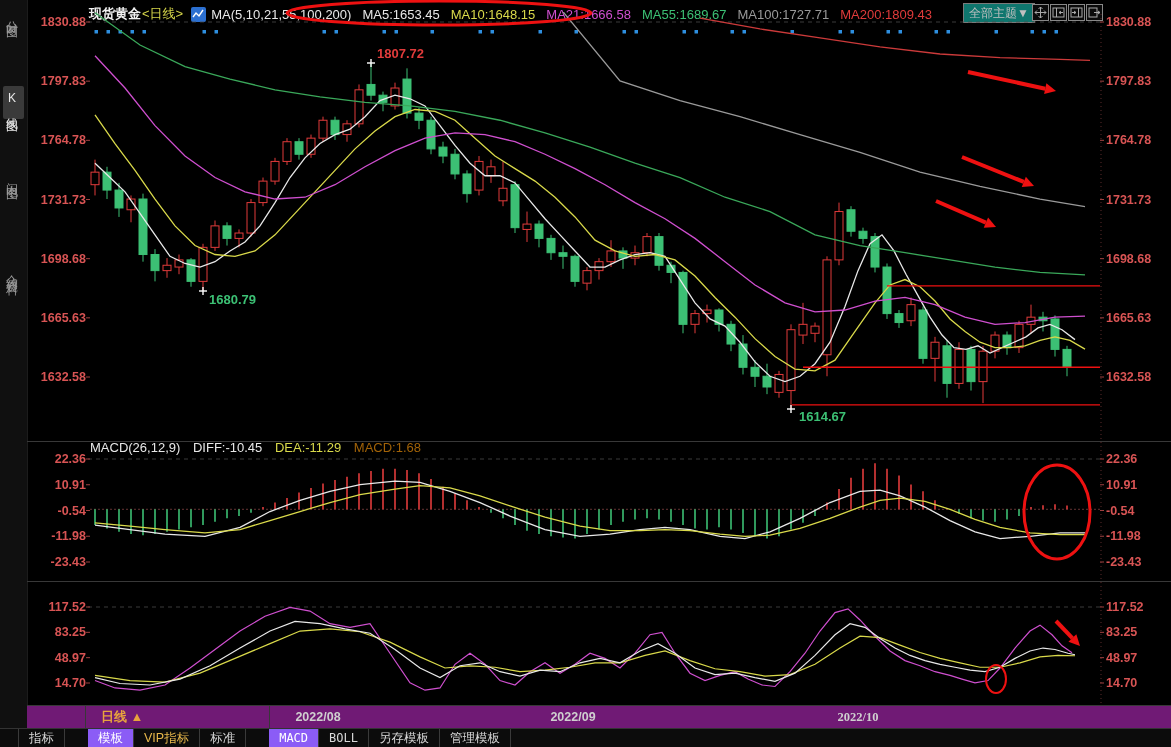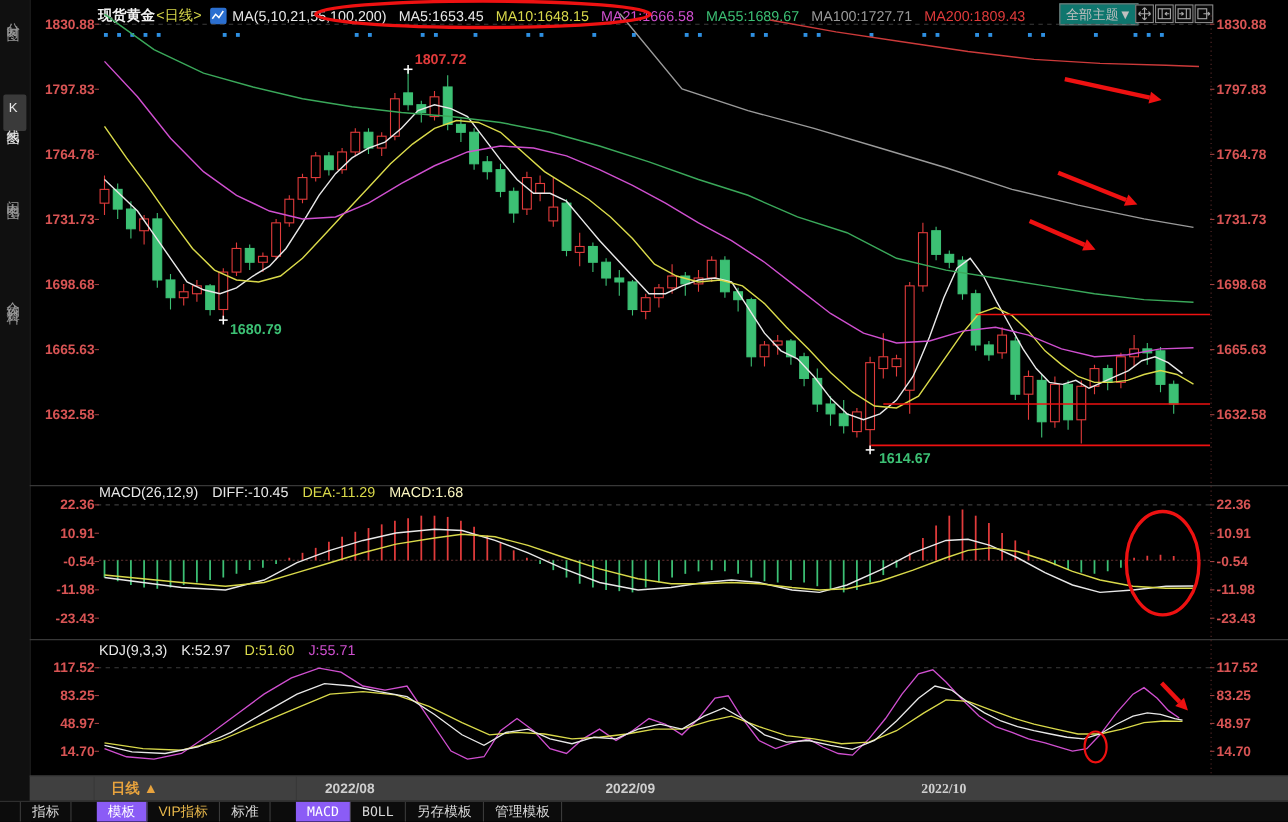--- a/index.html
+++ b/index.html
@@ -18,21 +18,21 @@
   .fml{color:#e8e8e8;font-size:13px;}
   .mav{font-size:13px;margin-left:11px;white-space:nowrap;}
   .theme-btn{position:absolute;left:936px;top:3px;height:18px;line-height:18px;border:1px solid #7a7a7a;color:#c0c0c0;font-size:12px;padding:0 5px;background:#0f766e;cursor:pointer;}
   .tool-btn{position:absolute;top:4px;width:15px;height:15px;border:1px solid #888;background:#0a0a0a;cursor:pointer;}
 
   #chart-svg{position:absolute;left:0;top:0;z-index:3;pointer-events:none;}
 
   .panel-hdr{position:absolute;z-index:1;font-size:13px;white-space:nowrap;}
   .panel-hdr span{margin-right:9px;}
 
-  .axis-row{position:absolute;left:27px;top:705px;width:1144px;height:22px;border-top:1px solid #383838;border-bottom:1px solid #383838;background:#404040;z-index:2;}
+  .axis-row{position:absolute;left:27px;top:705px;width:1144px;height:22px;border-top:1px solid #383838;border-bottom:1px solid #383838;background:#701a75;z-index:2;}
   .period-cell{position:absolute;left:58px;top:0;width:185px;height:22px;border-left:1px solid #383838;border-right:1px solid #383838;color:#e8a33d;font-size:13px;font-weight:700;line-height:22px;padding-left:15px;box-sizing:border-box;cursor:pointer;}
   .date-label{position:absolute;top:0;line-height:22px;color:#cfcfcf;font-size:12.5px;font-weight:700;transform:translateX(-50%);}
 
   .tabbar{position:absolute;left:0;top:728px;width:1171px;height:19px;background:#0c0c0c;border-top:1px solid #333;display:flex;align-items:stretch;padding-left:18px;box-sizing:border-box;z-index:2;}
   .tab{color:#d8d8d8;font-size:12.5px;line-height:18px;padding:0 10px;border-right:1px solid #3a3a3a;cursor:pointer;white-space:nowrap;}
   .tab:first-child{border-left:1px solid #3a3a3a;}
   .tab.sel{background:#8b5cf6;color:#fff;margin-left:23px;}
   .tab.vip{color:#e8b84b;text-align:center;}
   .tab.mono{font-family:"DejaVu Sans Mono",monospace;font-size:12px;}
 </style>
@@ -79,29 +79,23 @@
       <span class="tool-btn" style="left: 1059px;"><svg width="15" height="15" stroke="#aaa" fill="none" stroke-width="1">
           <rect x="2" y="3" width="8" height="9"></rect>
           <path d="M7 7.5h6M13 7.5l-2-1.5M13 7.5l-2 1.5"></path>
         </svg></span>
     </div>
 
   <div class="panel-hdr" style="left:90px;top:440px;">
     <span style="color: rgb(232, 232, 232);">MACD(26,12,9)</span>
     <span style="color: rgb(232, 232, 232);">DIFF:-10.45</span>
     <span style="color: rgb(217, 217, 74);">DEA:-11.29</span>
-    <span style="color: #fef9c3;">MACD:1.68</span>
+    <span style="color: #a16207;">MACD:1.68</span>
   </div>
 
-  <div class="panel-hdr" style="left:90px;top:583px;">
-    <span style="color: rgb(232, 232, 232);">KDJ(9,3,3)</span>
-    <span style="color: rgb(232, 232, 232);">K:52.97</span>
-    <span style="color: rgb(217, 217, 74);">D:51.60</span>
-    <span style="color: rgb(207, 79, 207);">J:55.71</span>
-  </div>
 
   <svg id="chart-svg" width="1171" height="747">
       <defs>
         <clipPath id="clipMain">
           <rect x="88" y="12" width="1016" height="432"></rect>
         </clipPath>
         <clipPath id="clipMacd">
           <rect x="88" y="457" width="1016" height="124"></rect>
         </clipPath>
         <clipPath id="clipKdj">

